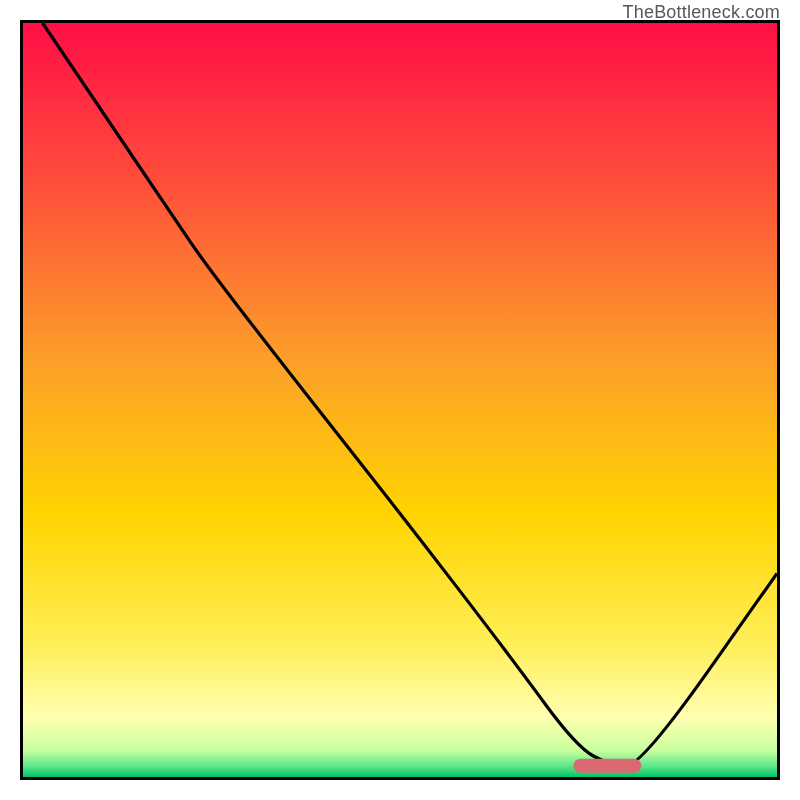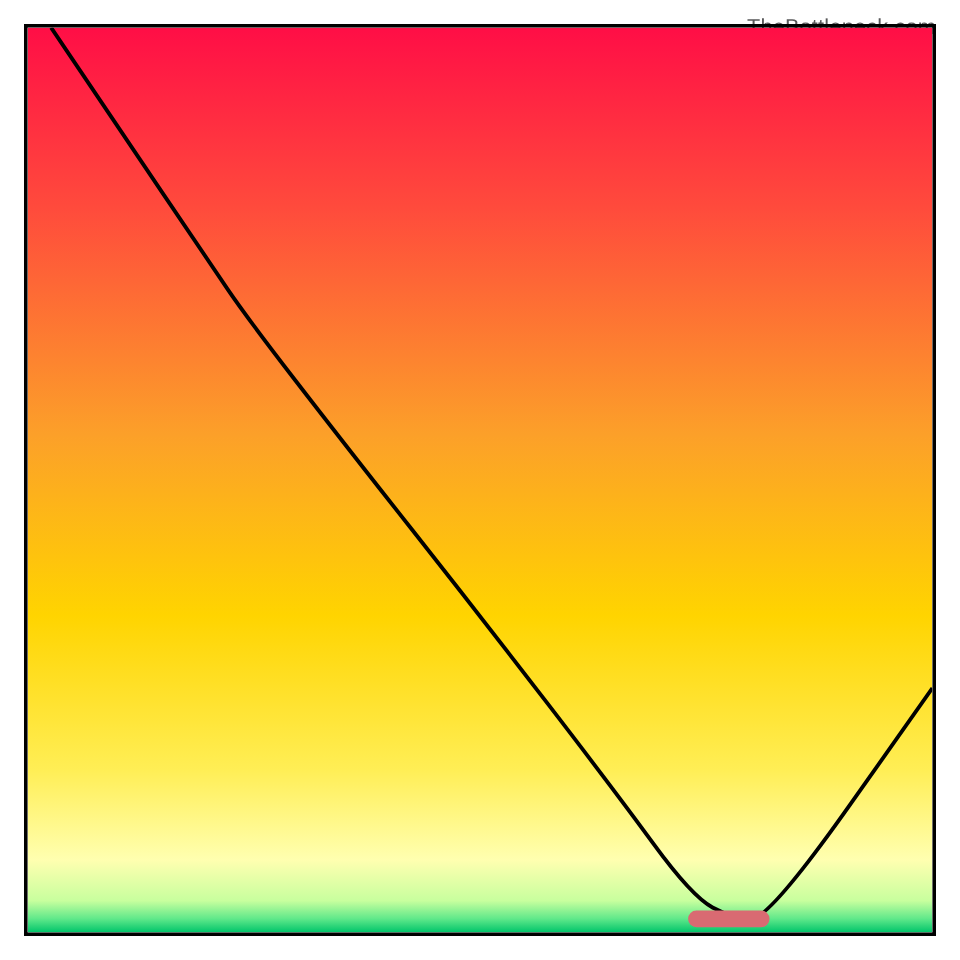--- a/index.html
+++ b/index.html
@@ -17,21 +17,21 @@
     top: 20px;
     width: 760px;
     height: 760px;
     border: 3px solid #000;
     box-sizing: border-box;
     overflow: hidden;
   }
   .attribution {
     position: absolute;
     right: 20px;
-    top: 12px;
+    top: 2px;
     font-size: 18px;
     color: #58585a;
     letter-spacing: 0.2px;
   }
   svg.plot {
     position: absolute;
     left: 0;
     top: 0;
     width: 100%;
     height: 100%;

